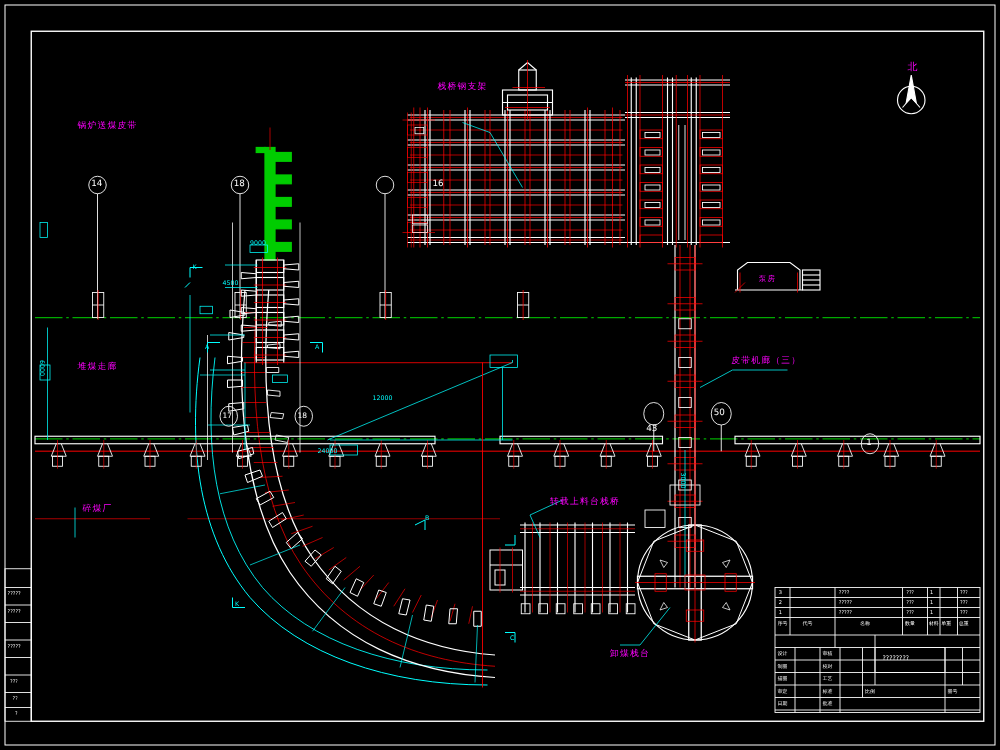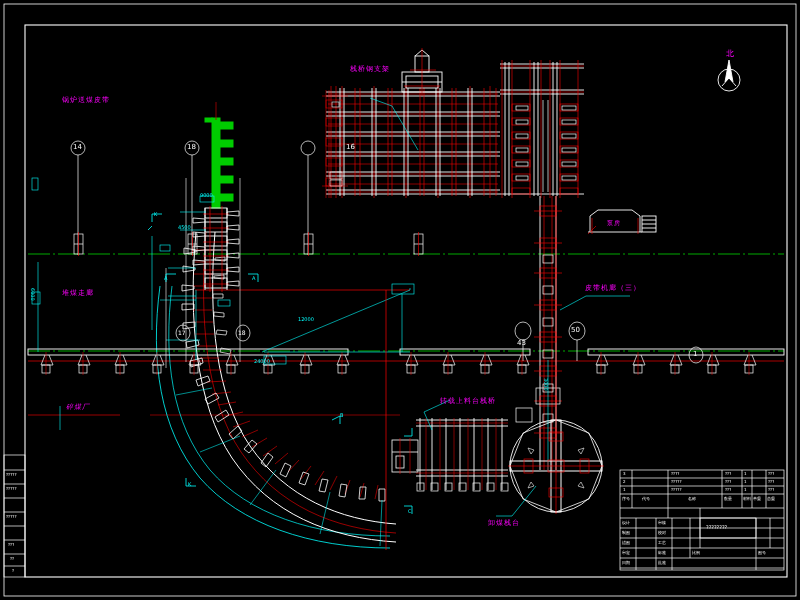--- a/index.html
+++ b/index.html
@@ -666,21 +666,21 @@
       <rect x="218" y="300" width="12" height="6"></rect>
       <rect x="264" y="356" width="22" height="8"></rect>
       <rect x="32" y="292" width="8" height="12"></rect>
       <rect x="32" y="178" width="6" height="12"></rect>
     </g>
 
   </svg>
 
   <div class="lbl" style="left:62px; top:85px;margin-top:10px;">锅炉送煤皮带</div>
   <div class="lbl" style="left:62px; top:288px;">堆煤走廊</div>
-  <div class="lbl" style="left:66px; top:402px;font-style:italic;">碎煤厂</div>
+  <div class="lbl" style="left:66px; top:402px;">碎煤厂</div>
   <div class="lbl" style="left:350px; top:64px;text-align:center;">栈桥钢支架</div>
   <div class="lbl" style="left:585px; top:283px;">皮带机廊（三）</div>
   <div class="lbl" style="left:440px; top:396px;">转载上料台栈桥</div>
   <div class="lbl" style="left:488px; top:518px;">卸煤栈台</div>
   <div class="lbl" style="left:607px; top:219px; font-size:6px;">泵房</div>
   <div class="lbl" style="left:726px; top:48px; font-size:8px;">北</div>
 
   <div class="lbl-w" style="left:73px; top:143px; font-size:7px;">14</div>
   <div class="lbl-w" style="left:187px; top:143px; font-size:7px;">18</div>
   <div class="lbl-w" style="left:303px; top:143px; font-size:7px;padding-left:43px;">16</div>

